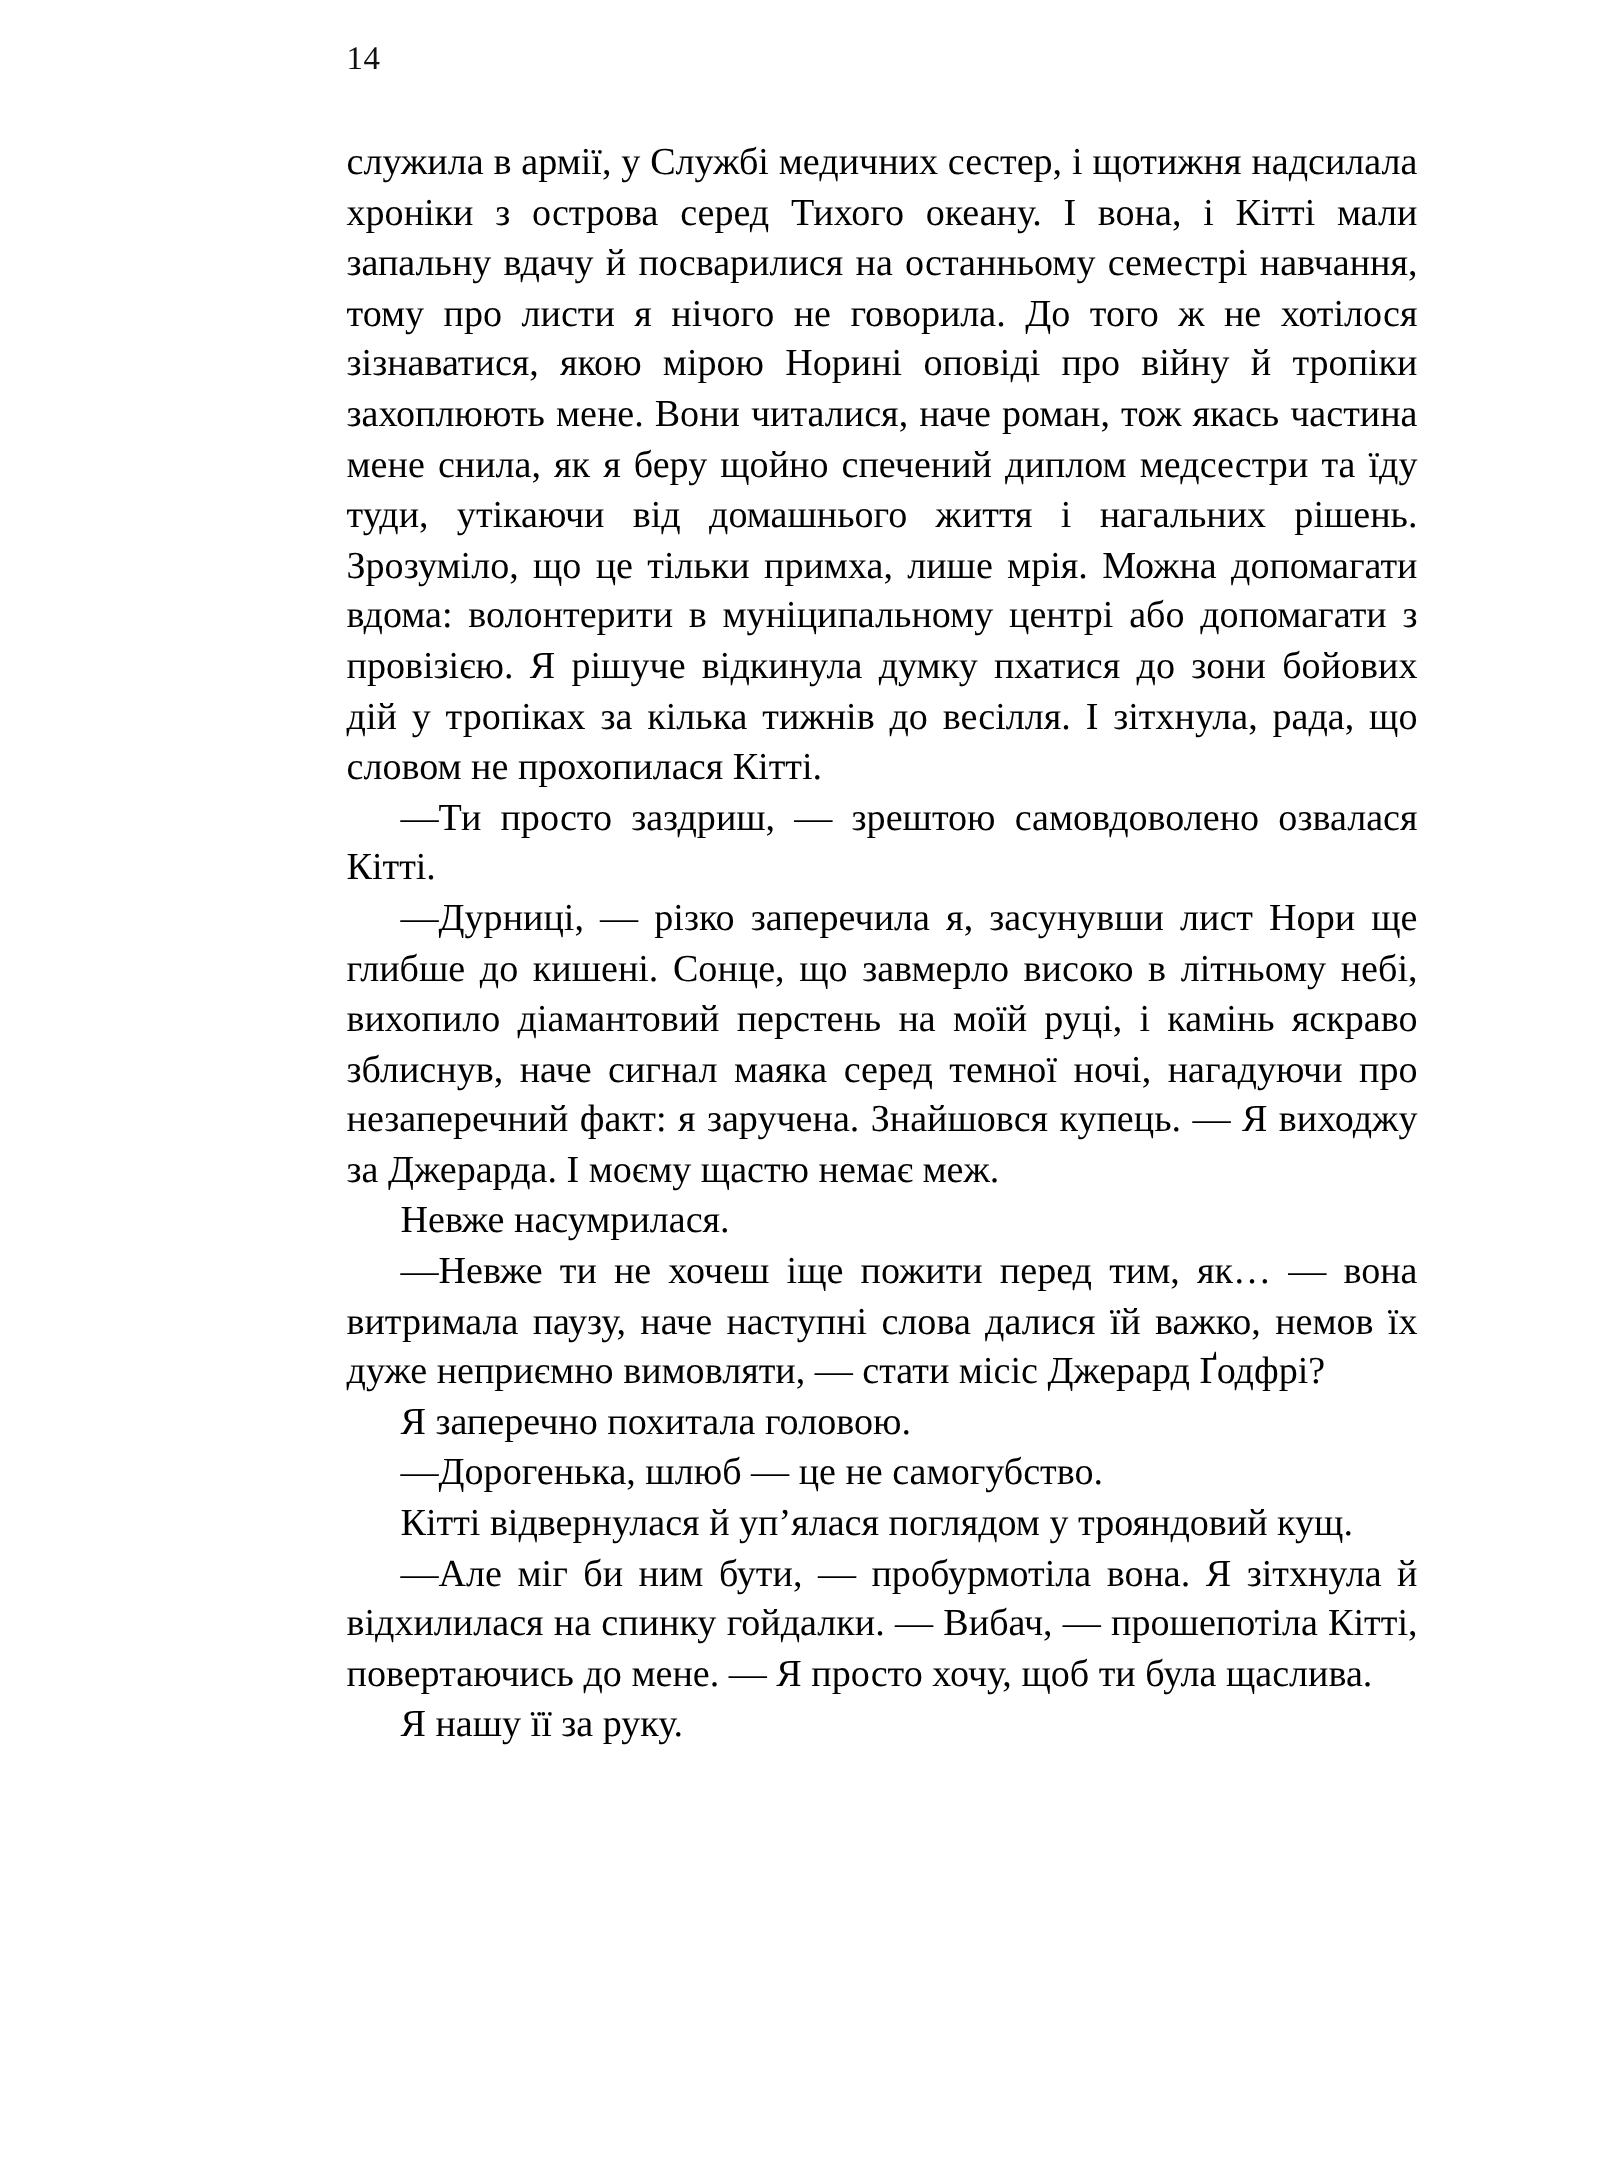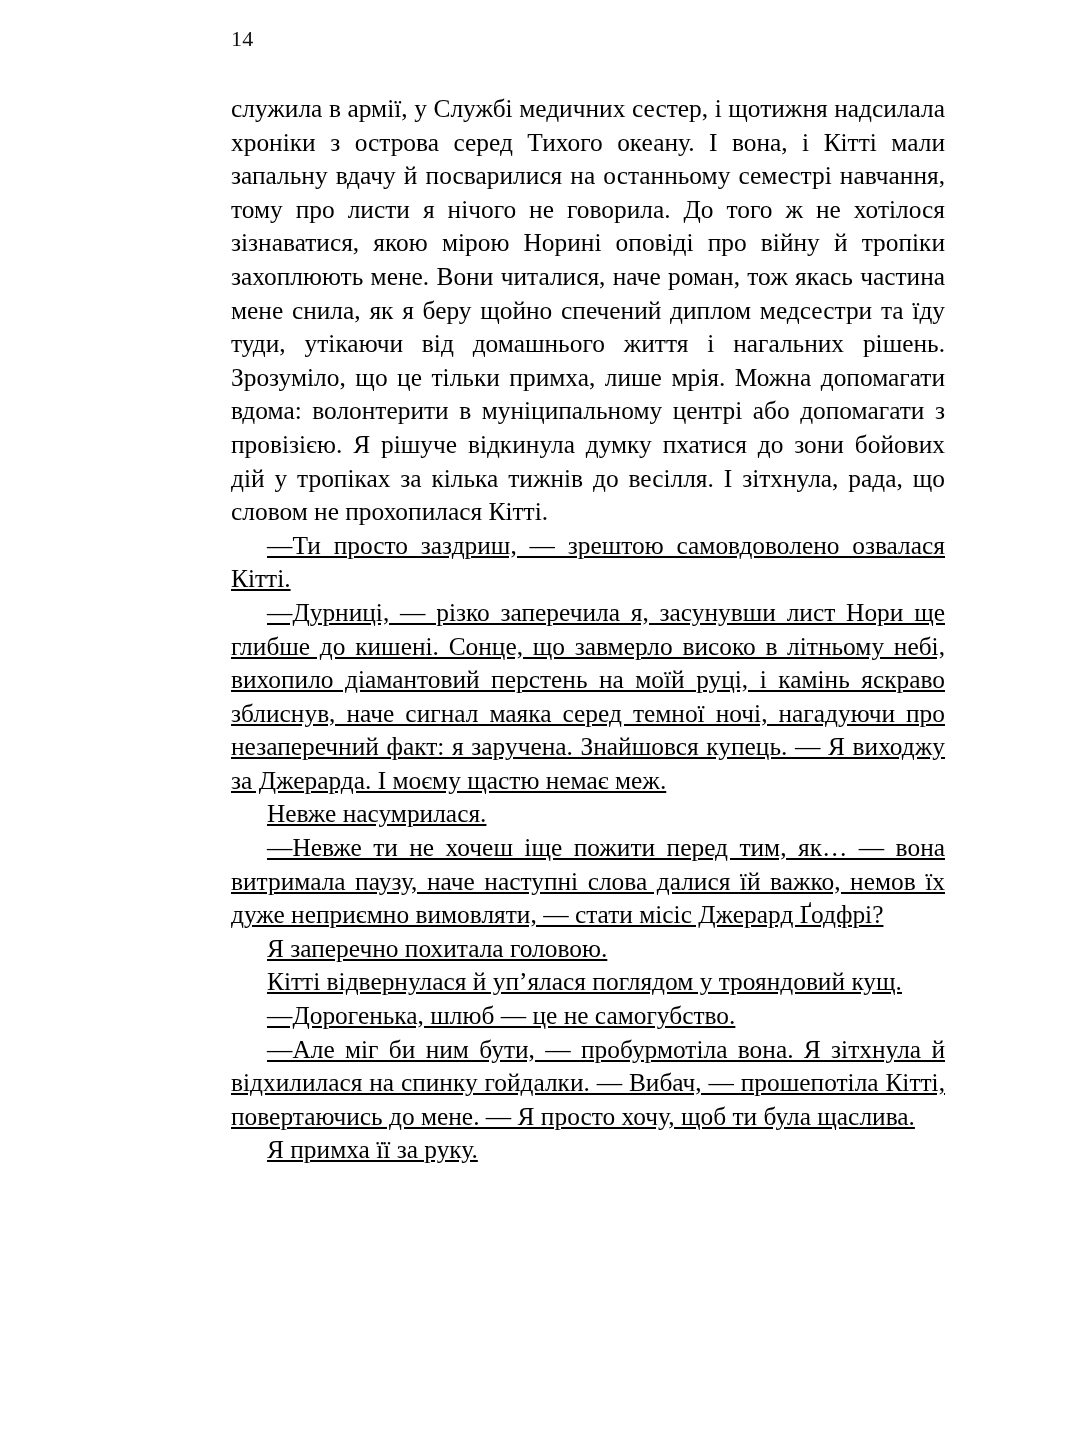--- a/index.html
+++ b/index.html
@@ -46,21 +46,20 @@
     hyphens: manual;
   }
 
   .textblock p {
     margin: 0;
     text-indent: 0;
   }
 
   .textblock p.indent {
     text-indent: 36px;
-    text-decoration: underline;
   }
 
   
   .textblock p {
     text-align-last: left;
   }
 </style>
 </head>
 <body>
 
@@ -68,19 +67,19 @@
 
   <div class="folio">14</div>
 
   <div class="textblock">
     <p class="">служила в армії, у Службі медичних сестер, і щотижня надсилала хроніки з острова серед Тихого океану. І вона, і Кітті мали запальну вдачу й посварилися на останньому семестрі навчання, тому про листи я нічого не говорила. До того ж не хотілося зізнаватися, якою мірою Норині оповіді про війну й тропіки захоплюють мене. Вони читалися, наче роман, тож якась частина мене снила, як я беру щойно спечений диплом медсестри та їду туди, утікаючи від домашнього життя і нагальних рішень. Зрозуміло, що це тільки примха, лише мрія. Можна допомагати вдома: волонтерити в муніципальному центрі або допомагати з провізією. Я рішуче відкинула думку пхатися до зони бойових дій у тропіках за кілька тижнів до весілля. І зітхнула, рада, що словом не прохопилася Кітті.</p>
     <p class="indent">—Ти просто заздриш, — зрештою самовдоволено озвалася Кітті.</p>
     <p class="indent">—Дурниці, — різко заперечила я, засунувши лист Нори ще глибше до кишені. Сонце, що завмерло високо в літньому небі, вихопило діамантовий перстень на моїй руці, і камінь яскраво зблиснув, наче сигнал маяка серед темної ночі, нагадуючи про незаперечний факт: я заручена. Знайшовся купець. — Я виходжу за Джерарда. І моєму щастю немає меж.</p>
     <p class="indent">Невже насумрилася.</p>
     <p class="indent">—Невже ти не хочеш іще пожити перед тим, як… — вона витримала паузу, наче наступні слова далися їй важко, немов їх дуже неприємно вимовляти, — стати місіс Джерард Ґодфрі?</p>
     <p class="indent">Я заперечно похитала головою.</p>
+    <p class="indent">—Дорогенька, шлюб — це не самогубство.</p>
     <p class="indent">Кітті відвернулася й уп’ялася поглядом у трояндовий кущ.</p>
-    <p class="indent">—Дорогенька, шлюб — це не самогубство.</p>
     <p class="indent">—Але міг би ним бути, — пробурмотіла вона. Я зітхнула й відхилилася на спинку гойдалки. — Вибач, — прошепотіла Кітті, повертаючись до мене. — Я просто хочу, щоб ти була щаслива.</p>
-    <p class="indent">Я примха її за руку.</p>
+    <p class="indent">Я нашу її за руку.</p>
   </div>
 
 </div>
 
 </body></html>

